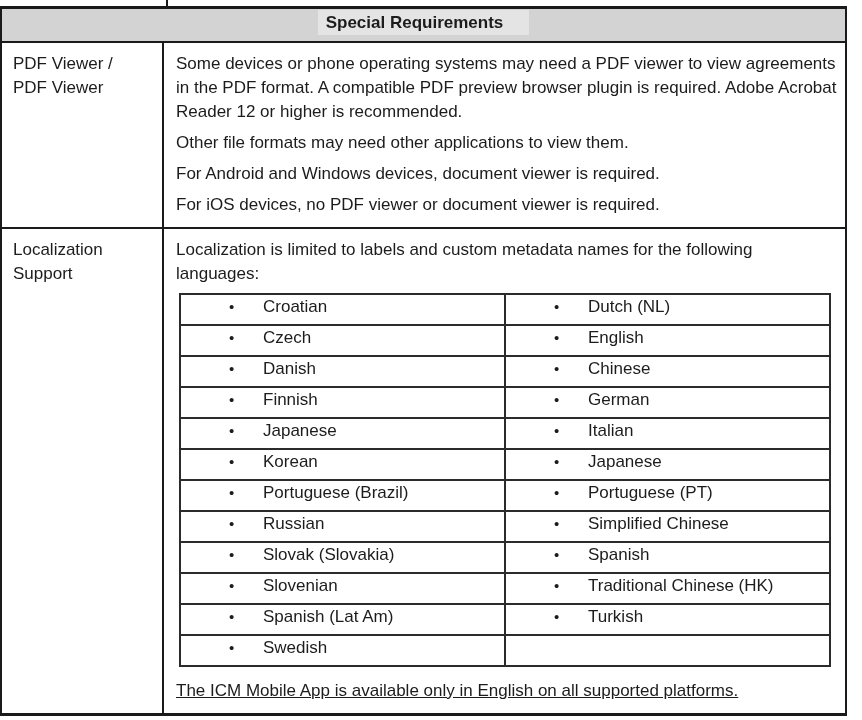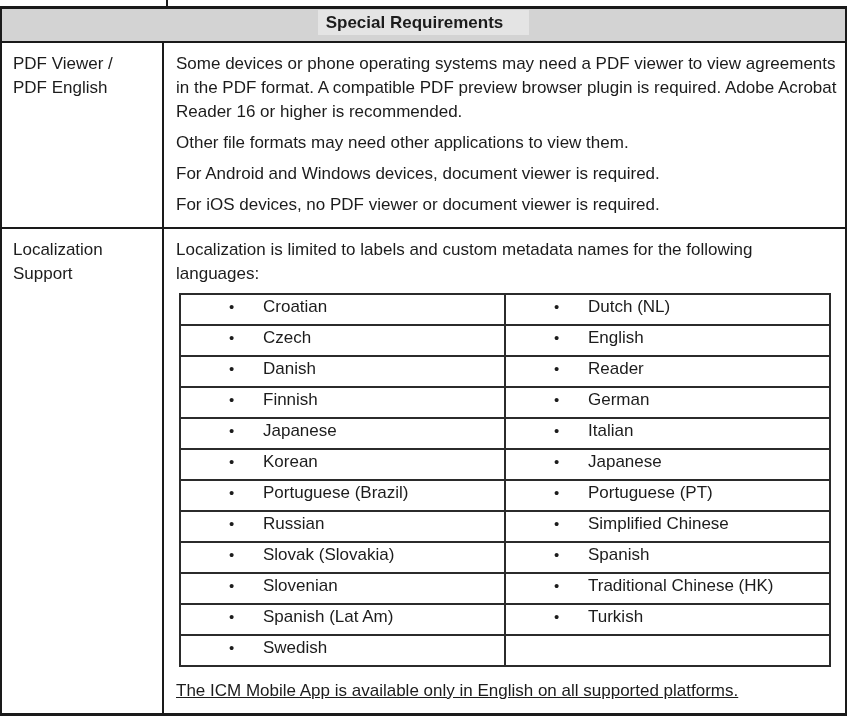--- a/index.html
+++ b/index.html
@@ -103,24 +103,24 @@
     <tbody>
         <tr>
       <td class="header-cell" colspan="2">
         <span class="header-highlight">Special Requirements</span>
       </td>
     </tr>
 
     <tr>
       <td class="label-cell">
         <div>PDF Viewer /</div>
-        <div>PDF English</div>
+        <div>PDF Viewer</div>
       </td>
       <td class="content-cell">
-        <p>Some devices or phone operating systems may need a PDF viewer to view agreements in the PDF format. A compatible PDF preview browser plugin is required. Adobe Acrobat Reader 16 or higher is recommended.</p>
+        <p>Some devices or phone operating systems may need a PDF viewer to view agreements in the PDF format. A compatible PDF preview browser plugin is required. Adobe Acrobat Reader 12 or higher is recommended.</p>
         <p>Other file formats may need other applications to view them.</p>
         <p>For Android and Windows devices, document viewer is required.</p>
         <p>For iOS devices, no PDF viewer or document viewer is required.</p>
       </td>
     </tr>
 
     <tr>
       <td class="label-cell">
         <div>Localization</div>
         <div>Support</div>
@@ -136,21 +136,21 @@
                 <tr>
                   <td><span class="bullet">•</span><span>Croatian</span></td>
                   <td><span class="bullet">•</span><span>Dutch (NL)</span></td>
                 </tr>
                 <tr>
                   <td><span class="bullet">•</span><span>Czech</span></td>
                   <td><span class="bullet">•</span><span>English</span></td>
                 </tr>
                 <tr>
                   <td><span class="bullet">•</span><span>Danish</span></td>
-                  <td><span class="bullet">•</span><span>Reader</span></td>
+                  <td><span class="bullet">•</span><span>Chinese</span></td>
                 </tr>
                 <tr>
                   <td><span class="bullet">•</span><span>Finnish</span></td>
                   <td><span class="bullet">•</span><span>German</span></td>
                 </tr>
                 <tr>
                   <td><span class="bullet">•</span><span>Japanese</span></td>
                   <td><span class="bullet">•</span><span>Italian</span></td>
                 </tr>
                 <tr>

